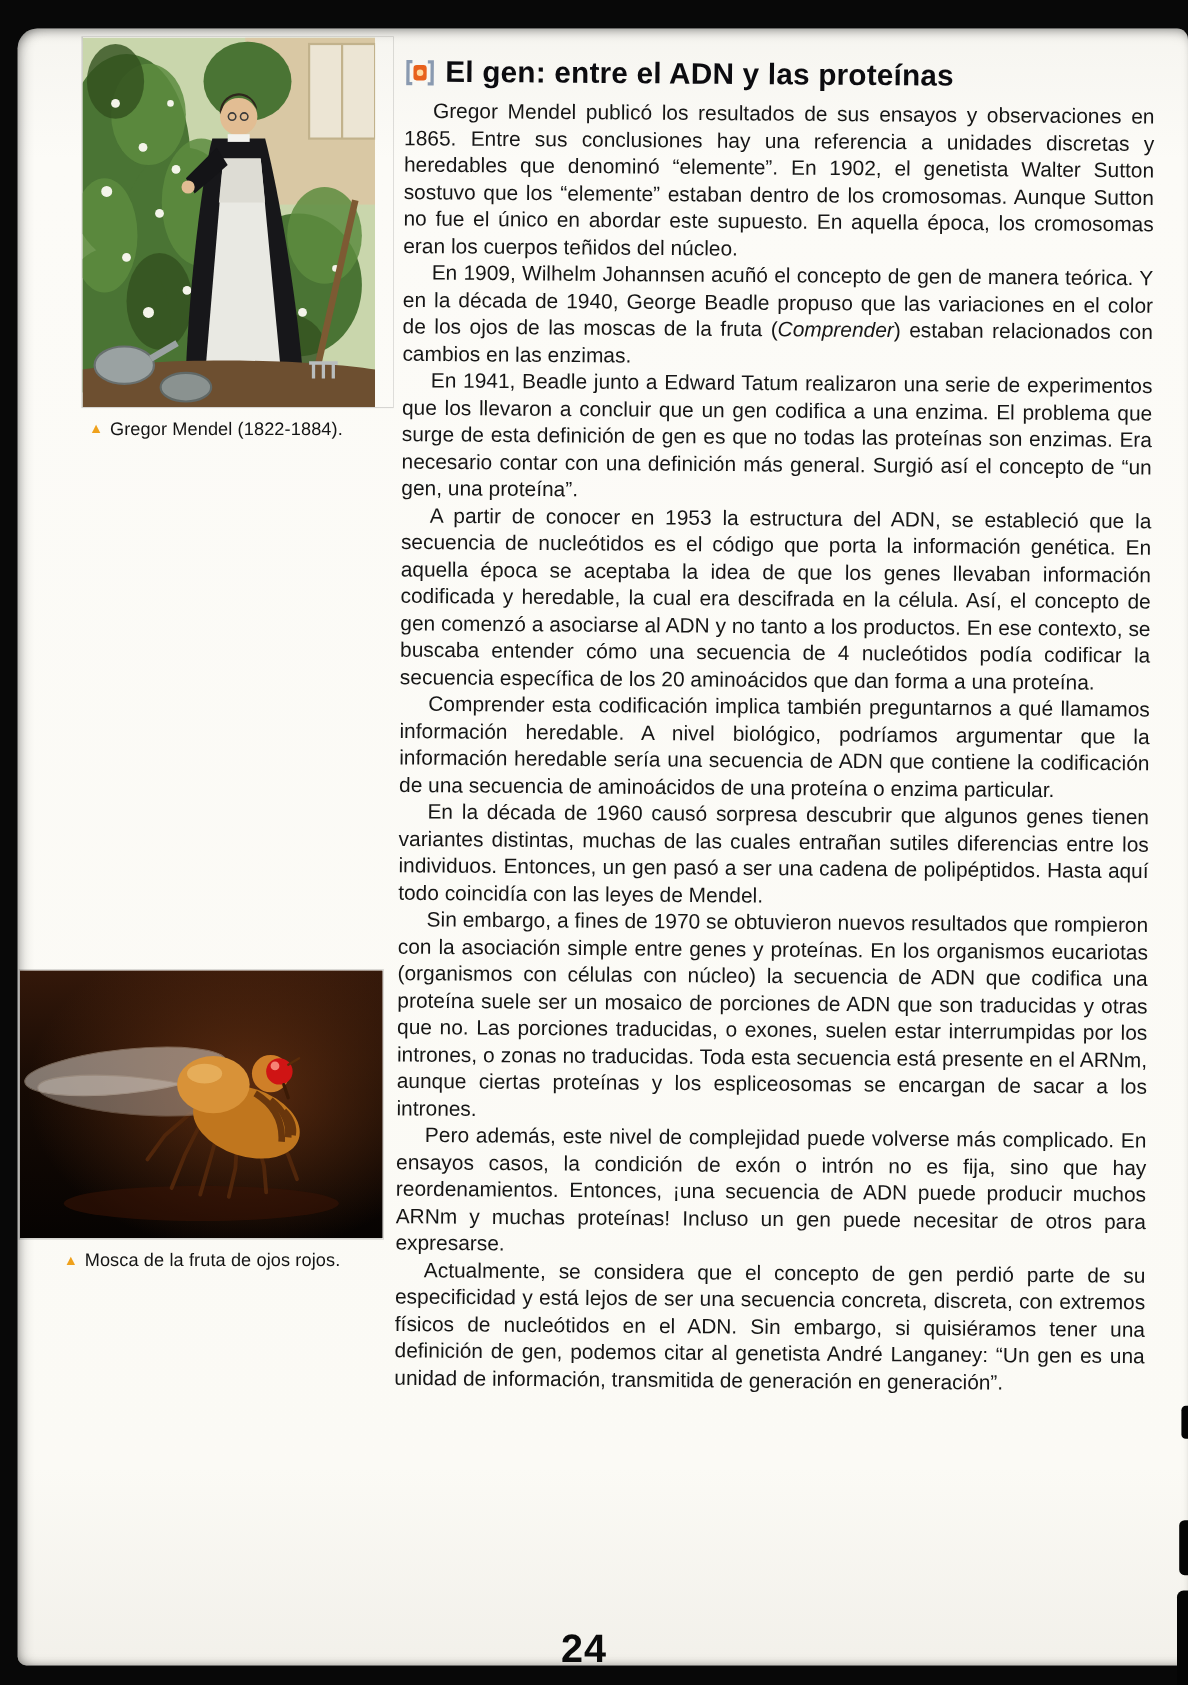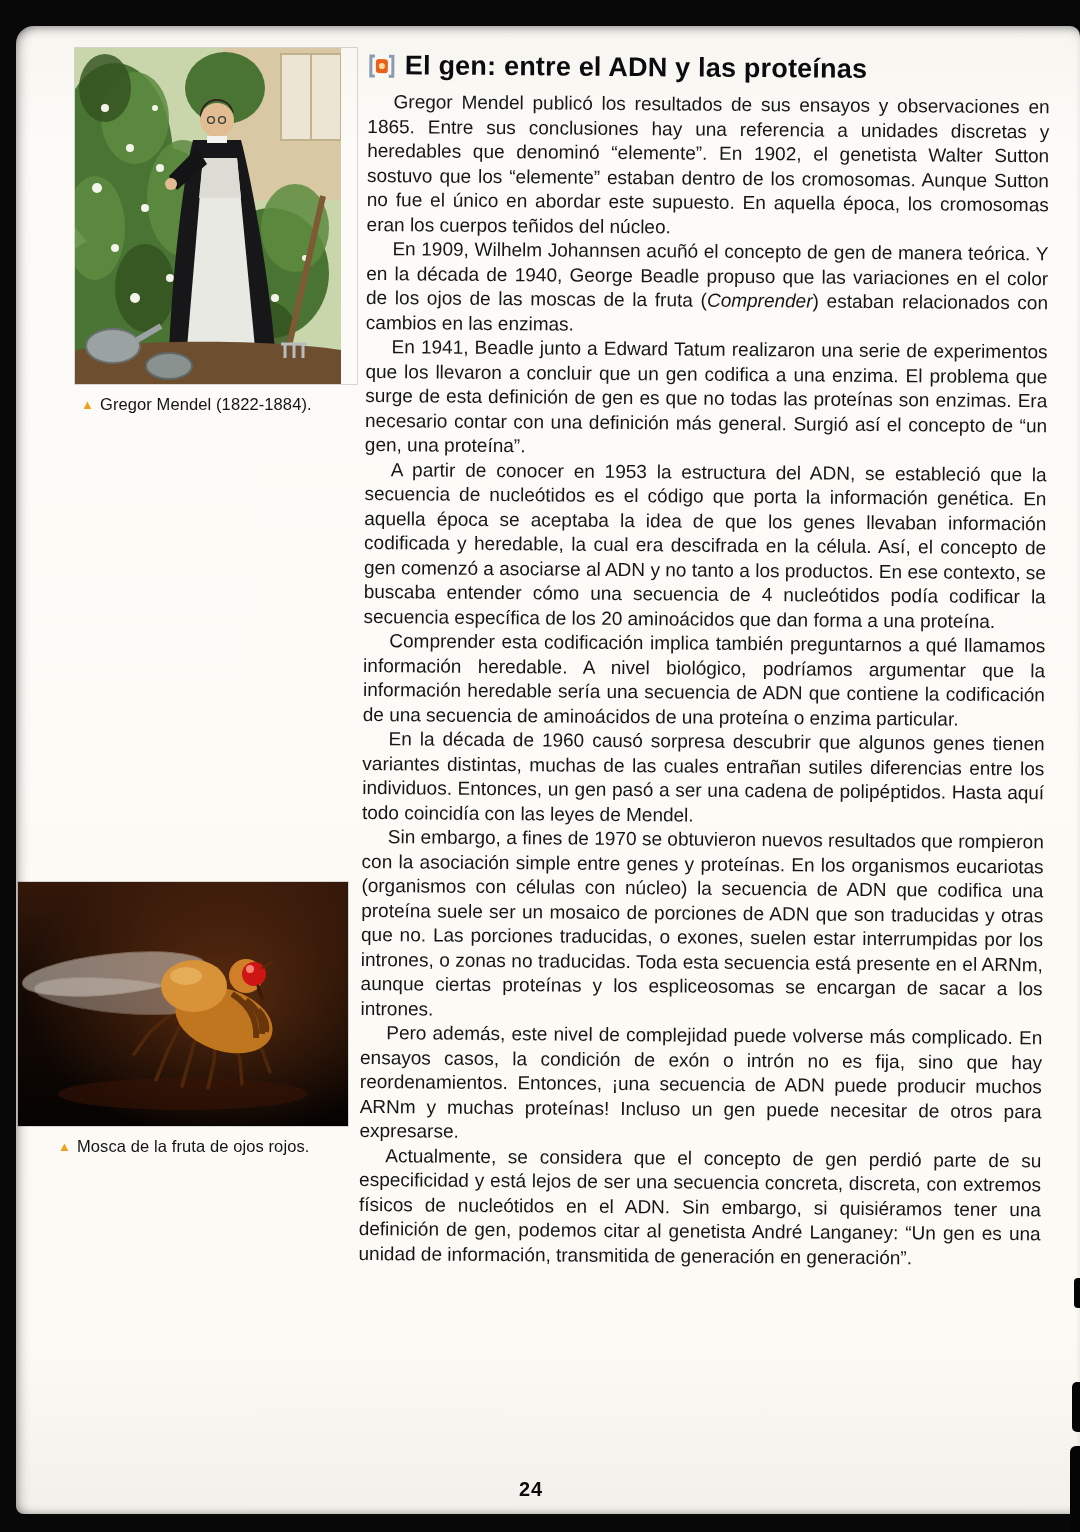--- a/index.html
+++ b/index.html
@@ -12,21 +12,21 @@
   }
   .page{
     position:absolute;
     left:16px;top:26px;right:0;bottom:18px;
     background:linear-gradient(180deg,#f6f5f0 0%,#fcfbf7 8%,#fbfaf5 88%,#f2f0ea 100%);
     border-radius:18px 10px 6px 8px;
     box-shadow:inset 8px 0 14px -8px rgba(0,0,0,.45), inset 0 8px 12px -8px rgba(0,0,0,.5), inset 0 -6px 10px -7px rgba(0,0,0,.35);
   }
   
   .fig{position:absolute;margin:0;}
-  .fig-mendel{left:59px;top:22px;width:282px;}
+  .fig-mendel{left:59px;top:8px;width:282px;}
   .fig-fly{left:2px;top:856px;width:330px;}
   .img{display:block;overflow:hidden;box-shadow:0 0 0 1px rgba(0,0,0,.15);}
   .img svg{display:block;}
   .caption{
     margin-top:11px;
     font-size:16.5px;
     color:#141414;
     letter-spacing:.1px;
   }
   .fig-mendel .caption{padding-left:6px;}
@@ -52,21 +52,21 @@
     font-size:19px;line-height:24.5px;
     text-align:justify;text-indent:26px;
     color:#161616;
   }
   .body p b{font-weight:normal;}
   .body p i{font-style:italic;}
   
   .pageno{
     position:absolute;left:0;right:34px;top:1452px;
     text-align:center;
-    font-size:20px;font-weight:bold;color:#0b0b0b;
+    font-size:36px;font-weight:bold;color:#0b0b0b;
     letter-spacing:1px;
   }
   
   .artifact{position:absolute;background:#050505;right:0;}
   .a1{top:1252px;width:6px;height:30px;border-radius:4px 0 0 4px;}
   .a2{top:1356px;width:8px;height:50px;border-radius:5px 0 0 5px;}
   .a3{top:1420px;width:10px;height:86px;border-radius:6px 0 0 0;}
 </style>
 </head>
 <body>

